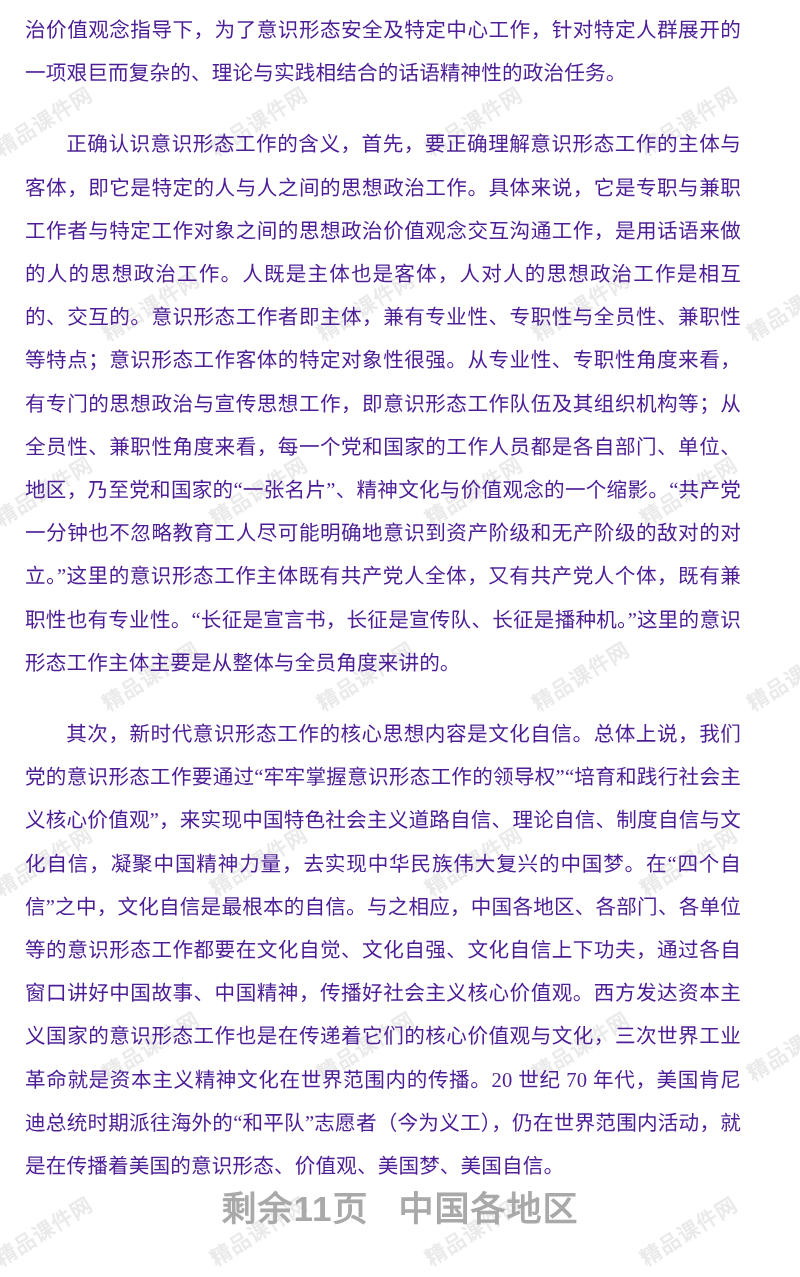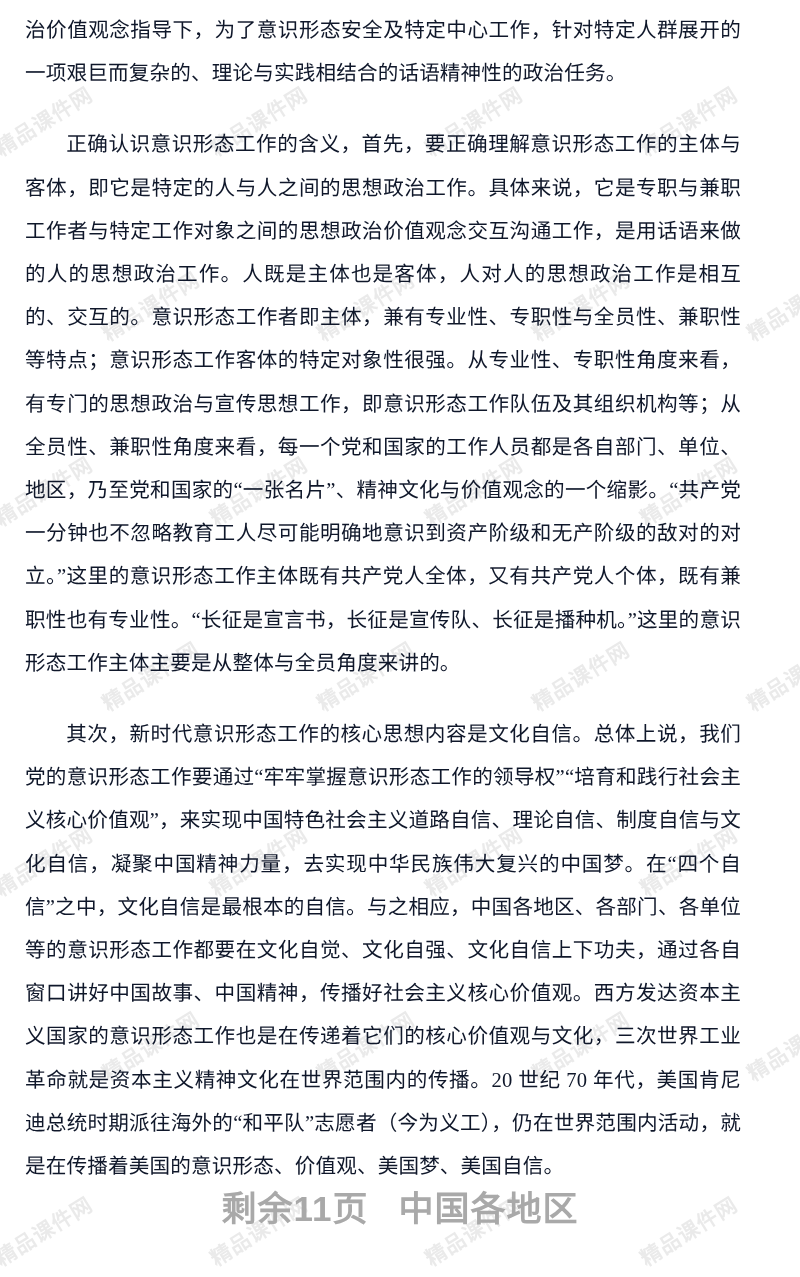--- a/index.html
+++ b/index.html
@@ -43,21 +43,21 @@
   .doc-body {
     position: absolute;
     left: 25px;
     top: 0;
     width: 716px;
     z-index: 3;
   }
 
   .para {
     margin: 0;
-    color: #0f172a;
+    color: #4c1d95;
     font-size: 20.6px;
     line-height: 43.2px;
     text-align: justify;
     text-align-last: left;
     text-justify: inter-character;
     letter-spacing: 0.15px;
     font-weight: 500;
     -webkit-font-smoothing: none;
   }
 

